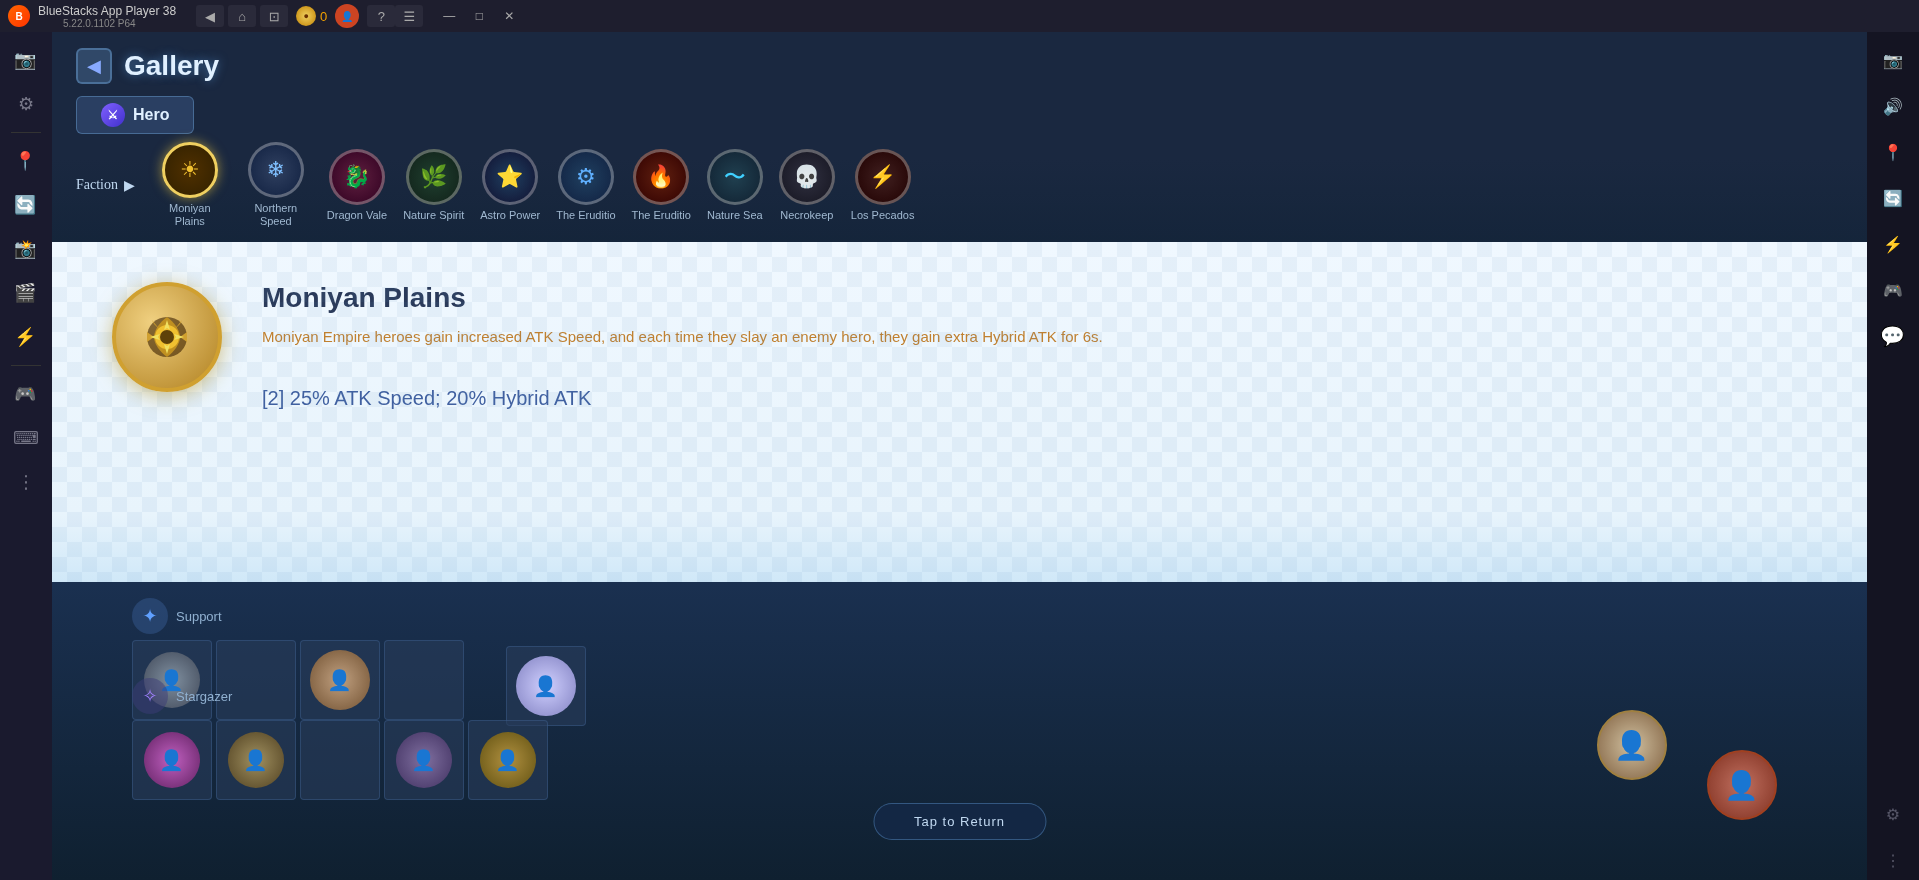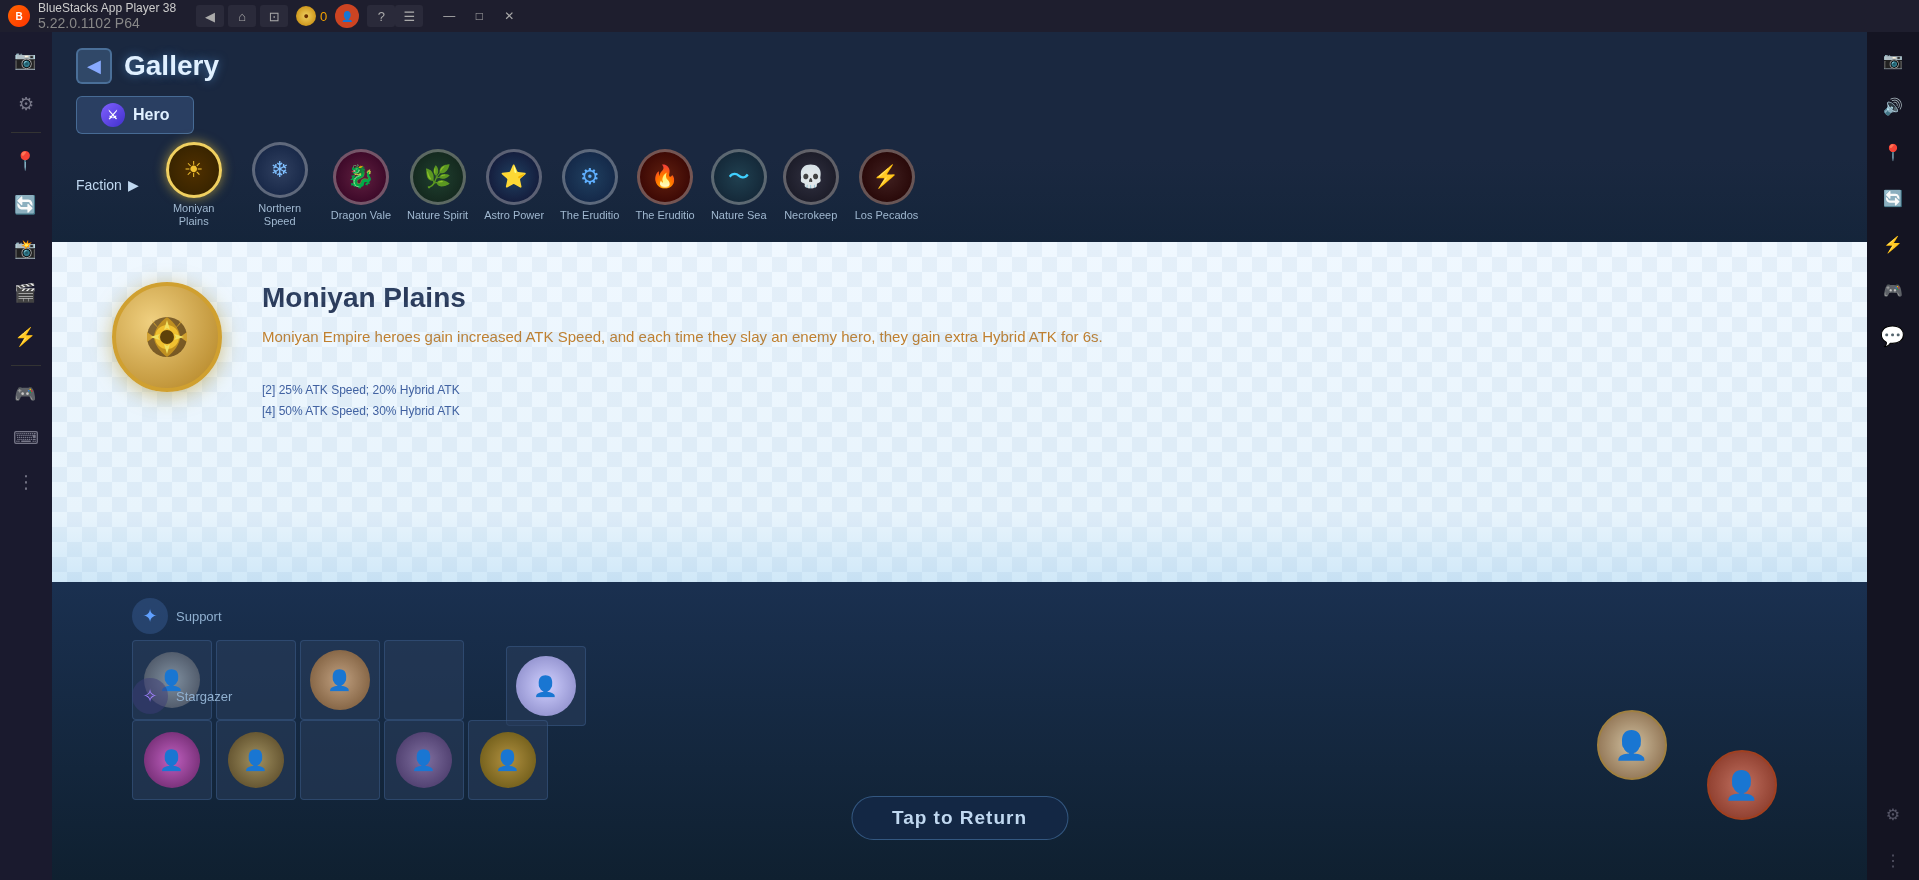--- a/index.html
+++ b/index.html
@@ -35,22 +35,23 @@
       font-size: 10px;
       color: white;
       font-weight: bold;
     }
     .titlebar-title {
       font-size: 12px;
       color: #ccc;
       flex: 1;
     }
     .titlebar-subtitle {
-      font-size: 14px;
+      font-size: 10px;
       color: #888;
+      margin-left: 25px;
     }
     .titlebar-controls {
       display: flex;
       align-items: center;
       gap: 4px;
     }
     .titlebar-nav-btn {
       width: 28px;
       height: 22px;
       background: #2a2a3a;
@@ -235,20 +236,21 @@
       padding: 4px 24px;
       gap: 20px;
     }
     .faction-label {
       display: flex;
       align-items: center;
       gap: 6px;
       color: #c0d8f0;
       font-size: 14px;
       cursor: pointer;
+      font-family: Liberation Serif, serif;
     }
     .faction-factions {
       display: flex;
       align-items: center;
       gap: 16px;
       flex: 1;
     }
     .faction-icon-wrapper {
       display: flex;
       flex-direction: column;
@@ -319,21 +321,21 @@
       color: #2a3a5a;
       margin-bottom: 12px;
     }
     .popup-description {
       font-size: 15px;
       color: #c08030;
       line-height: 1.5;
       margin-bottom: 31px;
     }
     .popup-stats {
-      font-size: 12px;
+      font-size: 20px;
       color: #4060a0;
       line-height: 1.8;
     }
 
     
     .game-bottom {
       position: absolute;
       top: 550px;
       left: 0;
       right: 0;
@@ -366,26 +368,25 @@
     .tap-to-return {
       position: absolute;
       bottom: 40px;
       left: 50%;
       transform: translateX(-50%);
       background: rgba(20, 40, 70, 0.85);
       border: 1px solid rgba(100,160,220,0.4);
       border-radius: 24px;
       padding: 10px 40px;
       color: #c0d8f0;
-      font-size: 19px;
+      font-size: 13px;
       letter-spacing: 1px;
       cursor: pointer;
       z-index: 30;
       white-space: nowrap;
-      font-weight: bold;
     }
 
     
     .diamond-pattern {
       position: absolute;
       inset: 0;
       opacity: 0.08;
       background-image: 
         linear-gradient(45deg, #6090c0 25%, transparent 25%),
         linear-gradient(-45deg, #6090c0 25%, transparent 25%),
@@ -561,21 +562,20 @@
             <path d="M52 35 L42 32 L44 35 L42 38 Z" fill="#f0e060"></path>
           </svg>
         </div>
       </div>
 
       <div class="popup-content">
         <div class="popup-title">Moniyan Plains</div>
         <div class="popup-description">Moniyan Empire heroes gain increased ATK Speed, and each time they slay an enemy hero, they gain extra Hybrid ATK for 6s.</div>
         <div class="popup-stats">
           <div>[2] 25% ATK Speed; 20% Hybrid ATK</div>
-          <div>[4] 50% ATK Speed; 30% Hybrid ATK</div>
         </div>
       </div>
     </div>
 
     <div class="game-bottom">
 
       <div style="padding: 16px 80px; display:flex; gap:12px; flex-wrap:wrap;">
 
         <div style="display:flex;flex-direction:column;gap:6px;">
           <div style="display:flex;align-items:center;gap:8px;color:#90b0d0;font-size:13px;">

